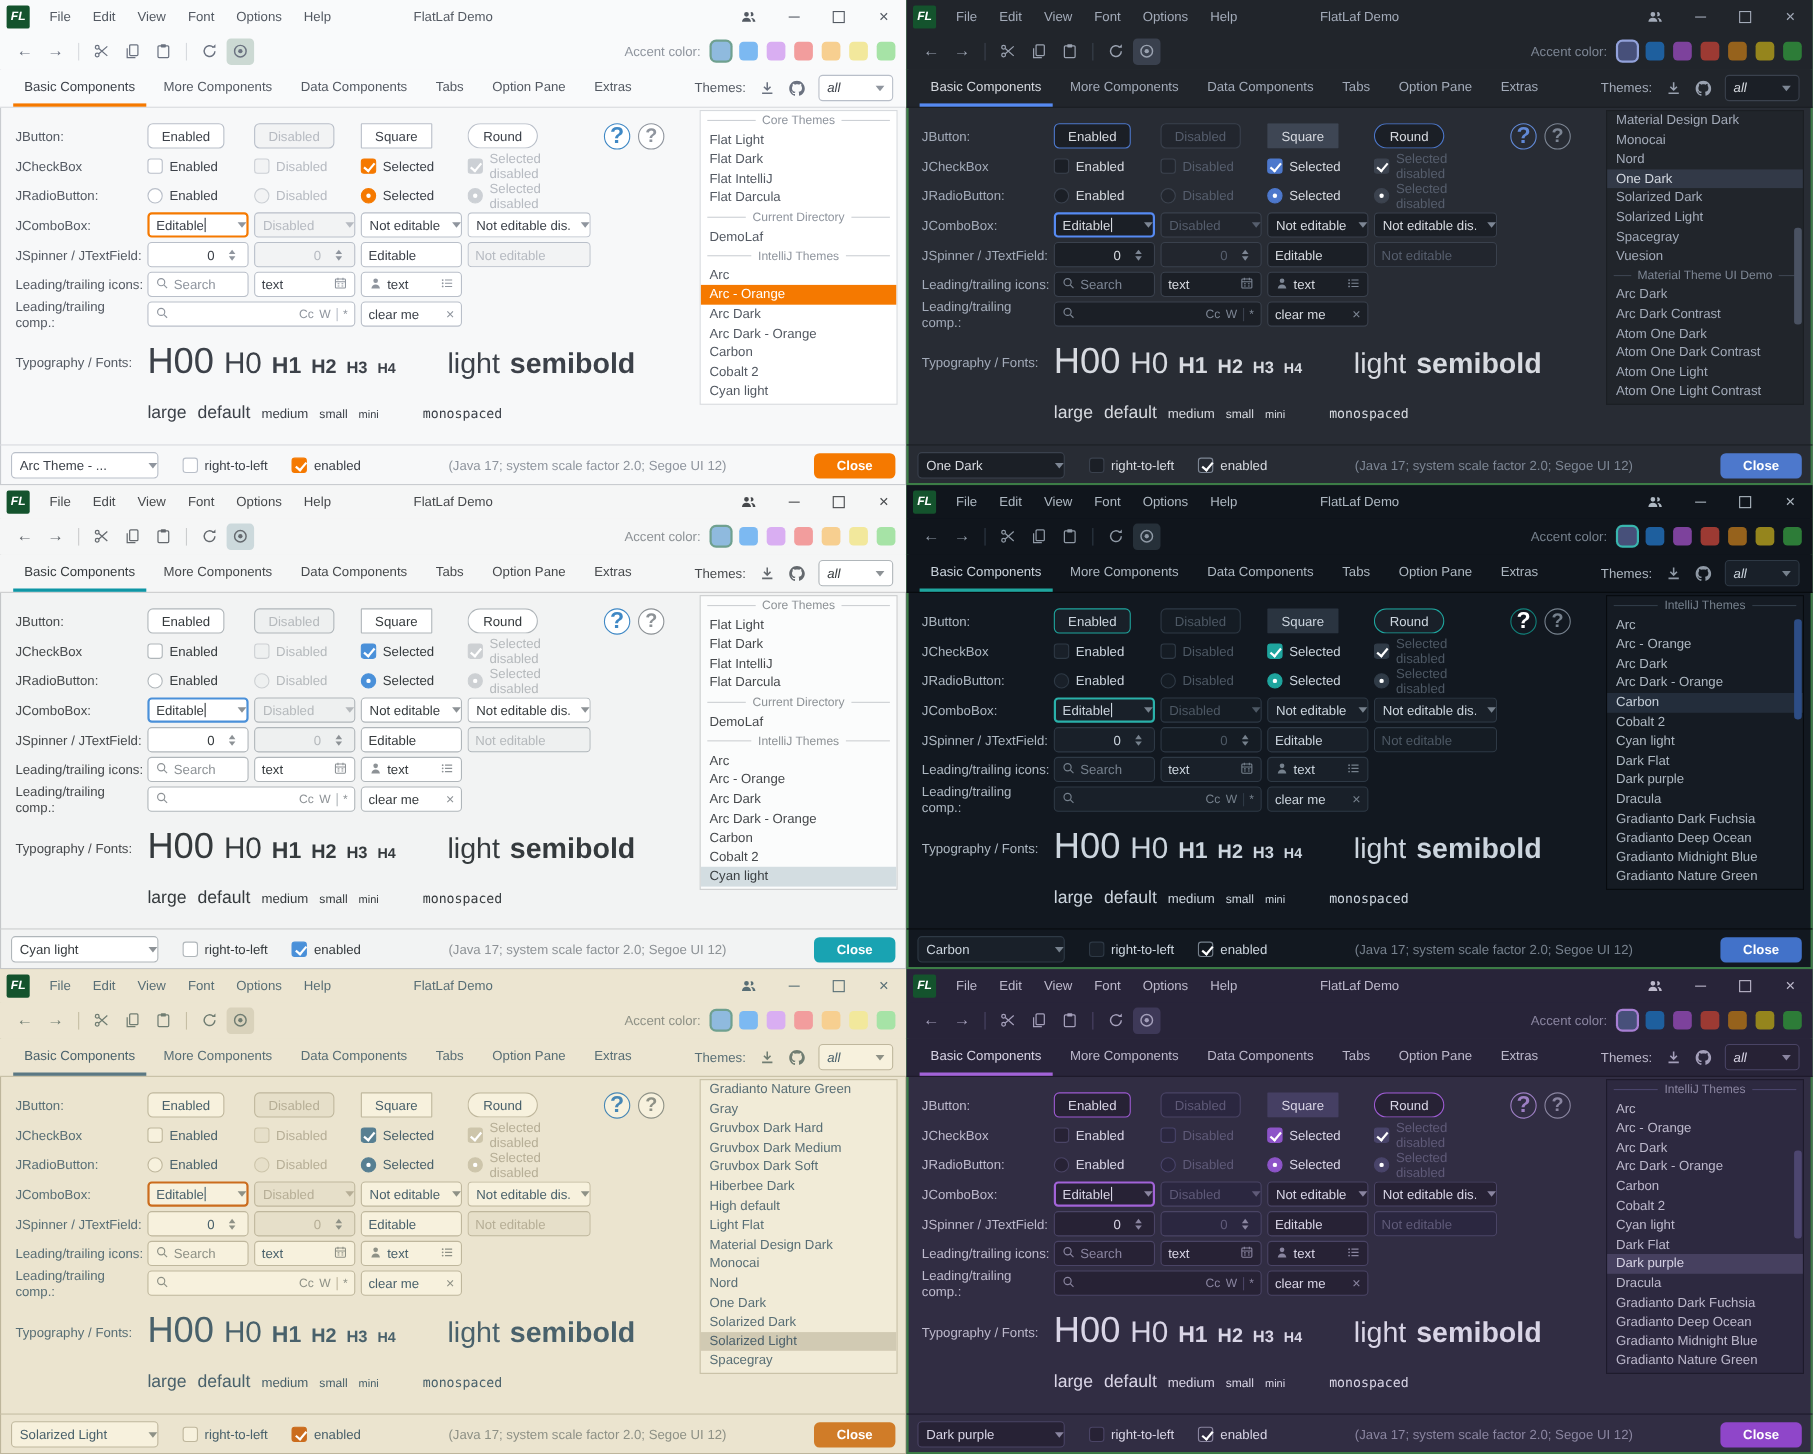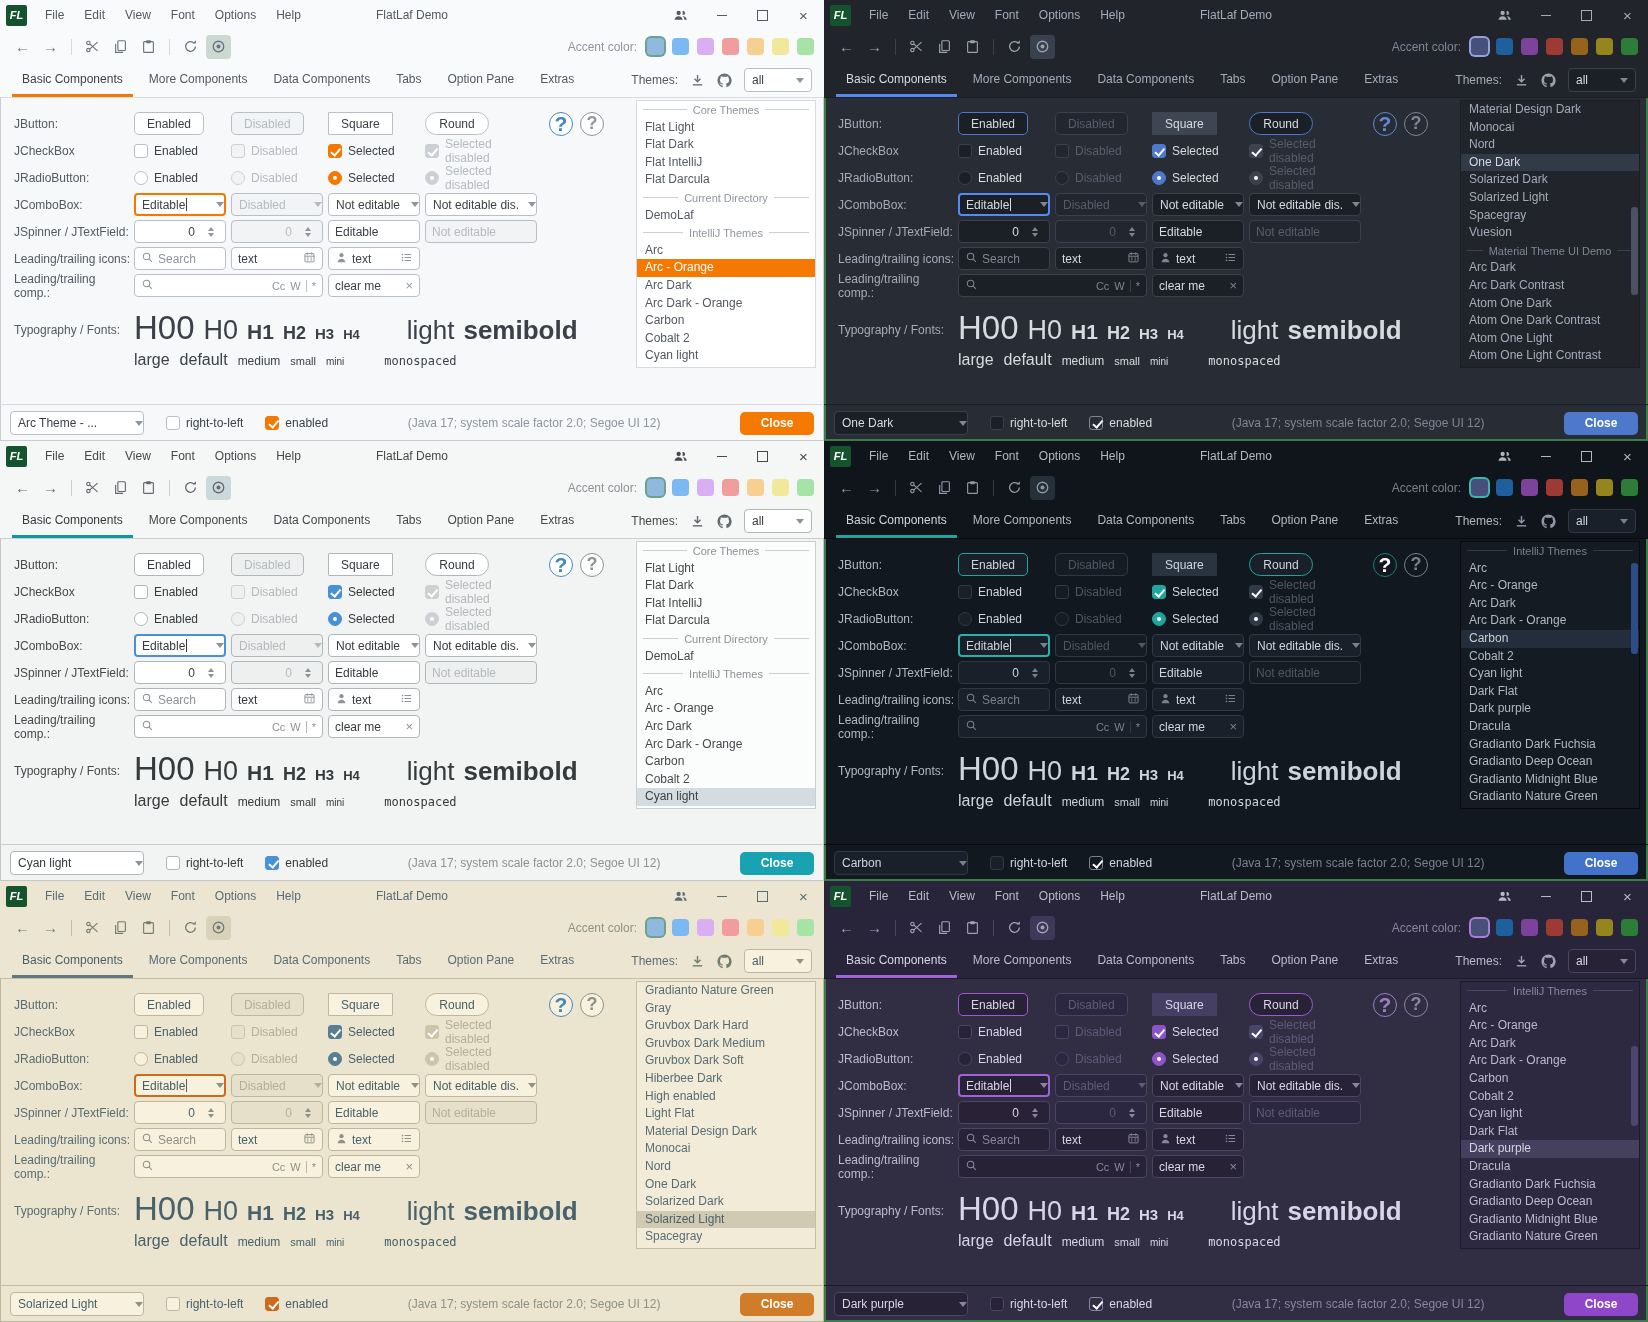--- a/index.html
+++ b/index.html
@@ -35,21 +35,21 @@
   .swatch.sel{box-shadow:0 0 0 2px var(--swsel);}
   
   .tabbar{height:34px;flex:none;display:flex;align-items:stretch;padding:0 12px;background:var(--bar);
           border-bottom:1px solid var(--border);}
   .tab{display:flex;align-items:center;padding:0 10px;margin-right:6px;border-bottom:3px solid transparent;box-sizing:border-box;}
   .tab.active{border-bottom-color:var(--underline);color:var(--bright);}
   .themes-head{margin-left:auto;display:flex;align-items:center;gap:12px;}
   .themes-head .ic{color:var(--icon);display:flex;}
   .themes-head svg{width:15px;height:15px;}
   .allsel{width:52px;height:22px;border:1px solid var(--fieldbd);background:var(--field);border-radius:4px;
-          display:flex;align-items:center;padding:0 7px;gap:18px;color:var(--bright);}
+          display:flex;align-items:center;padding:0 7px;gap:18px;color:var(--bright);font-style:italic;}
   .carrow{width:0;height:0;border-left:4px solid transparent;border-right:4px solid transparent;
           border-top:5px solid var(--muted);margin-left:auto;flex:none;}
   
   .main{flex:1;display:flex;overflow:hidden;}
   .content{flex:1;padding:12px 0 0 14px;overflow:hidden;}
   .trow{display:flex;align-items:center;height:27px;}
   .rlabel{width:120px;flex:none;}
   .cell{width:92px;margin-right:5px;flex:none;display:flex;align-items:center;box-sizing:border-box;}
   .cell.wide{width:189px;}
   .cell.c4{width:112px;overflow:hidden;}
@@ -104,21 +104,21 @@
   .xclr{margin-left:auto;color:var(--muted);font-size:13px;}
   
   .typo{display:flex;margin-top:10px;}
   .typo .rlabel{padding-top:14px;}
   .tybig{display:flex;align-items:baseline;color:var(--bright);}
   .h00{font-size:33px;}.h0{font-size:27px;}.h1{font-size:21px;font-weight:700;}
   .h2{font-size:18px;font-weight:700;}.h3{font-size:15px;font-weight:700;}.h4{font-size:13px;font-weight:700;}
   .tybig span{margin-right:9px;}
   .wlight{font-size:26px;font-weight:300;margin-left:38px;}
   .wsemi{font-size:26px;font-weight:600;}
-  .tysizes{display:flex;align-items:baseline;margin-top:4px;color:var(--bright);}
+  .tysizes{display:flex;align-items:baseline;margin-top:20px;color:var(--bright);}
   .tysizes span{margin-right:10px;}
   .s0{font-size:16px;}.s1{font-size:16px;}.s2{font-size:12px;}.s3{font-size:11px;}.s4{font-size:10px;}
   .mono{font-family:"DejaVu Sans Mono",monospace;font-size:12px;margin-left:30px;}
   
   .themelist{width:178px;flex:none;height:266px;margin:2px 8px 0 0;border:1px solid var(--border);
              background:var(--listbg);overflow:hidden;position:relative;}
   .litem{height:17.6px;line-height:17.6px;padding-left:8px;white-space:nowrap;overflow:hidden;}
   .litem.sel{background:var(--lselbg);color:var(--lselfg);}
   .lsep{height:17.6px;display:flex;align-items:center;color:var(--muted);font-size:11px;padding:0 6px;gap:6px;text-align:right;}
   .lsep::before,.lsep::after{content:"";flex:1;border-top:1px solid var(--disbd);}
@@ -1866,21 +1866,21 @@
             </div>
           </div>
         </div>
         <div class="themelist">
           <div class="litem">Gradianto Nature Green</div>
           <div class="litem">Gray</div>
           <div class="litem">Gruvbox Dark Hard</div>
           <div class="litem">Gruvbox Dark Medium</div>
           <div class="litem">Gruvbox Dark Soft</div>
           <div class="litem">Hiberbee Dark</div>
-          <div class="litem">High enabled</div>
+          <div class="litem">High default</div>
           <div class="litem">Light Flat</div>
           <div class="litem">Material Design Dark</div>
           <div class="litem">Monocai</div>
           <div class="litem">Nord</div>
           <div class="litem">One Dark</div>
           <div class="litem">Solarized Dark</div>
           <div class="litem sel">Solarized Light</div>
           <div class="litem">Spacegray</div>
         </div>
       </div>

